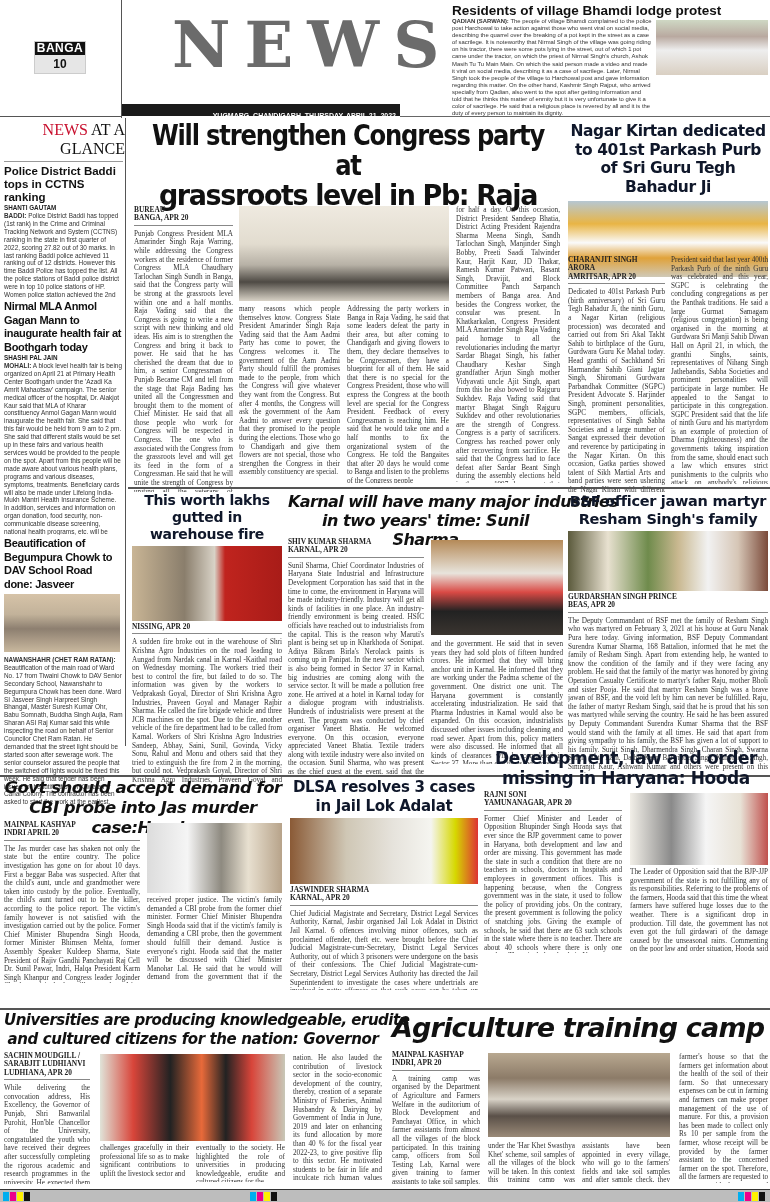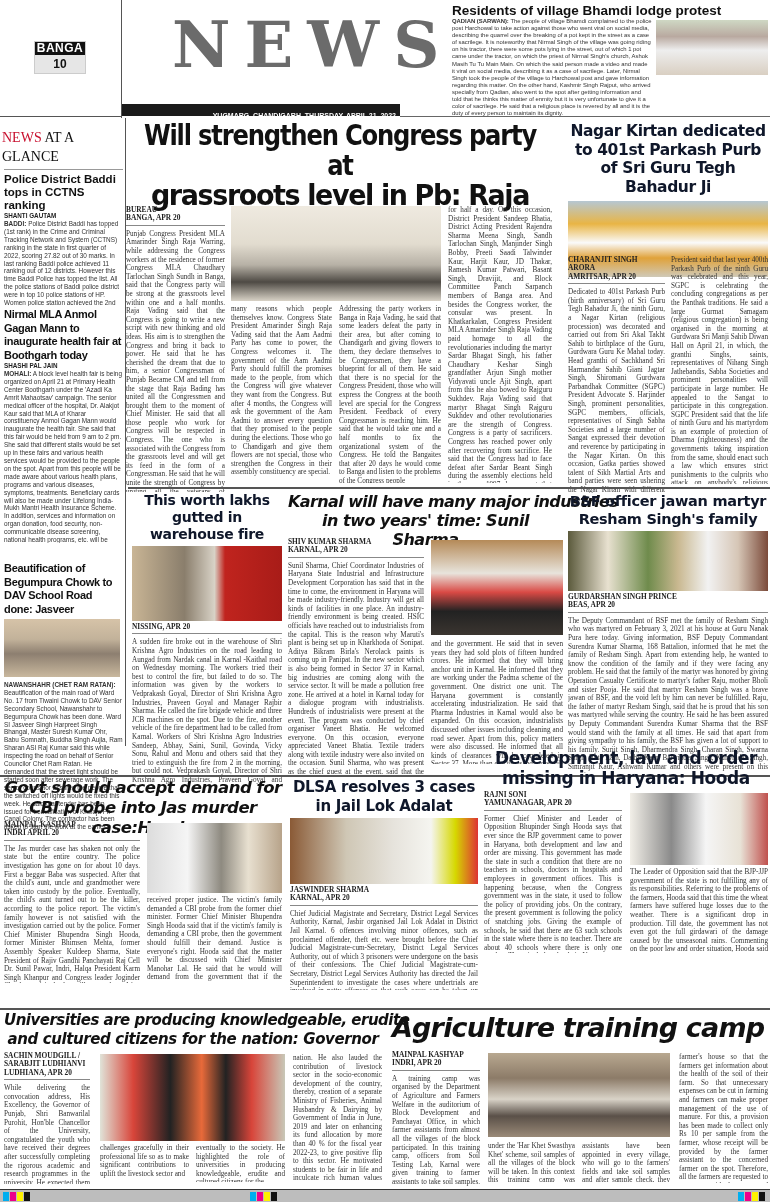--- a/index.html
+++ b/index.html
@@ -34,46 +34,46 @@
   <div class="sans" style="font-weight:bold;font-size:13.5px;line-height:15px;color:#111">Residents of village Bhamdi lodge protest</div>
   <div class="photo" style="float:right;width:112px;height:55px;margin:2px 0 0 4px;background:linear-gradient(180deg,#cfd8c4 0%,#b9a9a0 30%,#eee 55%,#d9cfc2 100%)"></div>
   <div class="body-sans" style="font-size:5.9px;line-height:7.1px">
     <b>QADIAN (SARWAN):</b>
     <span>The people of village Bhamdi complained to the police post Harchowal to take action against those who went viral on social media, describing the quarrel over the breaking of a pot kept in the street as a case of sacrilege. It is noteworthy that Nirmal Singh of the village was going riding on his tractor, there were some pots lying in the street, out of which 1 pot came under the tractor, on which the priest of Nirmal Singh's church, Ashok Masih Tu Tu Main Main. On which the said person made a video and made it viral on social media, describing it as a case of sacrilege. Later, Nirmal Singh took the people of the village to Harchowal post and gave information regarding this matter. On the other hand, Kashmir Singh Rajput, who arrived specially from Qadian, also went to the spot after getting information and told that he thinks this matter of enmity but it is very unfortunate to give it a color of sacrilege. He said that a religious place is revered by all and it is the duty of every person to maintain its dignity.</span>
   </div>
 </div>
 <div class="abs" style="left:400px;top:116px;width:370px;height:1px;background:#666"></div>
 
 <div class="abs" style="left:2px;top:118px;width:124px;height:628px;border-right:1px solid #555">
-  <div style="text-align:left;font-family:'Liberation Serif',serif;font-size:14px;line-height:19px;color:#111;margin-top:10px">
+  <div style="text-align:right;font-family:'Liberation Serif',serif;font-size:16px;line-height:19px;color:#111;margin-top:2px">
     <span style="color:#c8102e">NEWS</span>
     <span>AT A GLANCE</span>
   </div>
   <div style="height:1px;background:#999;margin:3px 2px"></div>
 
   <div style="padding:0 2px">
     <div class="sans" style="font-weight:bold;font-size:11.5px;line-height:13px;color:#111">Police District Baddi tops in CCTNS ranking</div>
     <div class="sans" style="font-weight:bold;font-size:6.3px;line-height:8px">SHANTI GAUTAM</div>
     <div class="body-sans" style="height:86px"><b>BADDI:</b> <span>Police District Baddi has topped (1st rank) in the Crime and Criminal Tracking Network and System (CCTNS) ranking in the state in first quarter of 2022, scoring 27.82 out of 30 marks. In last ranking Baddi police achieved 11 ranking out of 12 districts. However this time Baddi Police has topped the list. All the police stations of Baddi police district were in top 10 police stations of HP. Women police station achieved the 2nd rank among all women police stations of the state.</span></div>
   </div>
 
   <div style="padding:0 2px;margin-top:2px">
     <div class="sans" style="font-weight:bold;font-size:11px;line-height:13.5px;color:#111;letter-spacing:-0.3px">Nirmal MLA Anmol Gagan Mann to inaugurate health fair at Boothgarh today</div>
     <div class="sans" style="font-weight:bold;font-size:6.3px;line-height:8px">SHASHI PAL JAIN</div>
     <div class="body-sans" style="height:173px"><b>MOHALI:</b> <span>A block level health fair is being organized on April 21 at Primary Health Center Boothgarh under the 'Azadi Ka Amrit Mahaotsav' campaign. The senior medical officer of the hospital, Dr. Alakjot Kaur said that MLA of Kharar constituency Anmol Gagan Mann would inaugurate the health fair. She said that this fair would be held from 9 am to 2 pm. She said that different stalls would be set up in these fairs and various health services would be provided to the people on the spot. Apart from this people will be made aware about various health plans, programs and various diseases, symptoms, treatments. Beneficiary cards will also be made under Lifelong India-Mukh Mantri Health Insurance Scheme. In addition, services and information on organ donation, food security, non-communicable disease screening, national health programs, etc. will be provided.</span></div>
   </div>
 
-  <div style="padding:0 2px;margin-top:19px">
+  <div style="padding:0 2px;margin-top:2px">
     <div class="sans" style="font-weight:bold;font-size:11px;line-height:13.5px;color:#111;letter-spacing:-0.3px">Beautification of Begumpura Chowk to DAV School Road done: Jasveer</div>
     <div class="photo" style="width:116px;height:58px;margin:3px 0 4px;background:linear-gradient(180deg,#d6c3a8 0%,#c2b29a 35%,#8d7f70 60%,#c9b89e 100%)"></div>
     <div class="body-sans" style="height:155px"><b>NAWANSHAHR (CHET RAM RATAN):</b> <span>Beautification of the main road of Ward No. 17 from Tiwaini Chowk to DAV Senior Secondary School, Nawanshahr to Begumpura Chowk has been done. Ward SI Jasveer Singh Harpreet Singh Bhangal, Master Suresh Kumar Ohr, Babu Somnath, Buddha Singh Aujla, Ram Sharan ASI Raj Kumar said this while inspecting the road on behalf of Senior Councilor Chet Ram Ratan. He demanded that the street light should be started soon after sewerage work. The senior counselor assured the people that the switched off lights would be fixed this week. He said that tender has been issued for beautification of Khwaja Pir Canal Colony. The contractor has been asked to start the work at the earliest.</span></div>
   </div>
 </div>
 
-<div class="abs" style="left:126px;top:120px;width:428px;height:364px">
+<div class="abs" style="left:134px;top:120px;width:428px;height:364px">
   <div style="text-align:center">
     <div style="font-family:'DejaVu Sans Condensed','DejaVu Sans',sans-serif;font-weight:bold;font-size:29px;line-height:30px;letter-spacing:-1.3px;color:#111;transform:scaleX(0.93)">Will strengthen Congress party at</div>
     <div style="font-family:'DejaVu Sans',sans-serif;font-weight:bold;font-size:29px;line-height:30px;letter-spacing:-1.5px;color:#111;transform:scaleX(0.93)">grassroots level in Pb: Raja Warring</div>
   </div>
   <div class="col" style="left:0;top:86px;width:99px">
     <div class="byline"><span>BUREAU</span><br><span>BANGA, APR 20</span></div>
     <div class="body-text" style="height:262px">Punjab Congress President MLA Amarinder Singh Raja Warring, while addressing the Congress workers at the residence of former Congress MLA Chaudhary Tarlochan Singh Sundh in Banga, said that the Congress party will be strong at the grassroots level within one and a half months. Raja Vading said that the Congress is going to write a new script with new thinking and old ideas. His aim is to strengthen the Congress and bring it back to power. He said that he has cherished the dream that due to him, a senior Congressman of Punjab Became CM and tell from the stage that Raja Bading has united all the Congressmen and brought them to the moment of Chief Minister. He said that all those people who work for Congress will be respected in Congress. The one who is associated with the Congress from the grassroots level and will get its feed in the form of a Congressman. He said that he will unite the strength of Congress by uniting all the veterans of Congress including Sidhu Jakhar Channi. He said that this time Congress has not lost but there are</div>
   </div>
   <div class="photo" style="position:absolute;left:105px;top:86px;width:210px;height:95px;background:linear-gradient(180deg,#efeae0 0%,#e2dccf 40%,#b7b1a6 62%,#4e4a44 80%,#d8d2c6 100%)"></div>
   <div class="col" style="left:105px;top:185px;width:101px">

